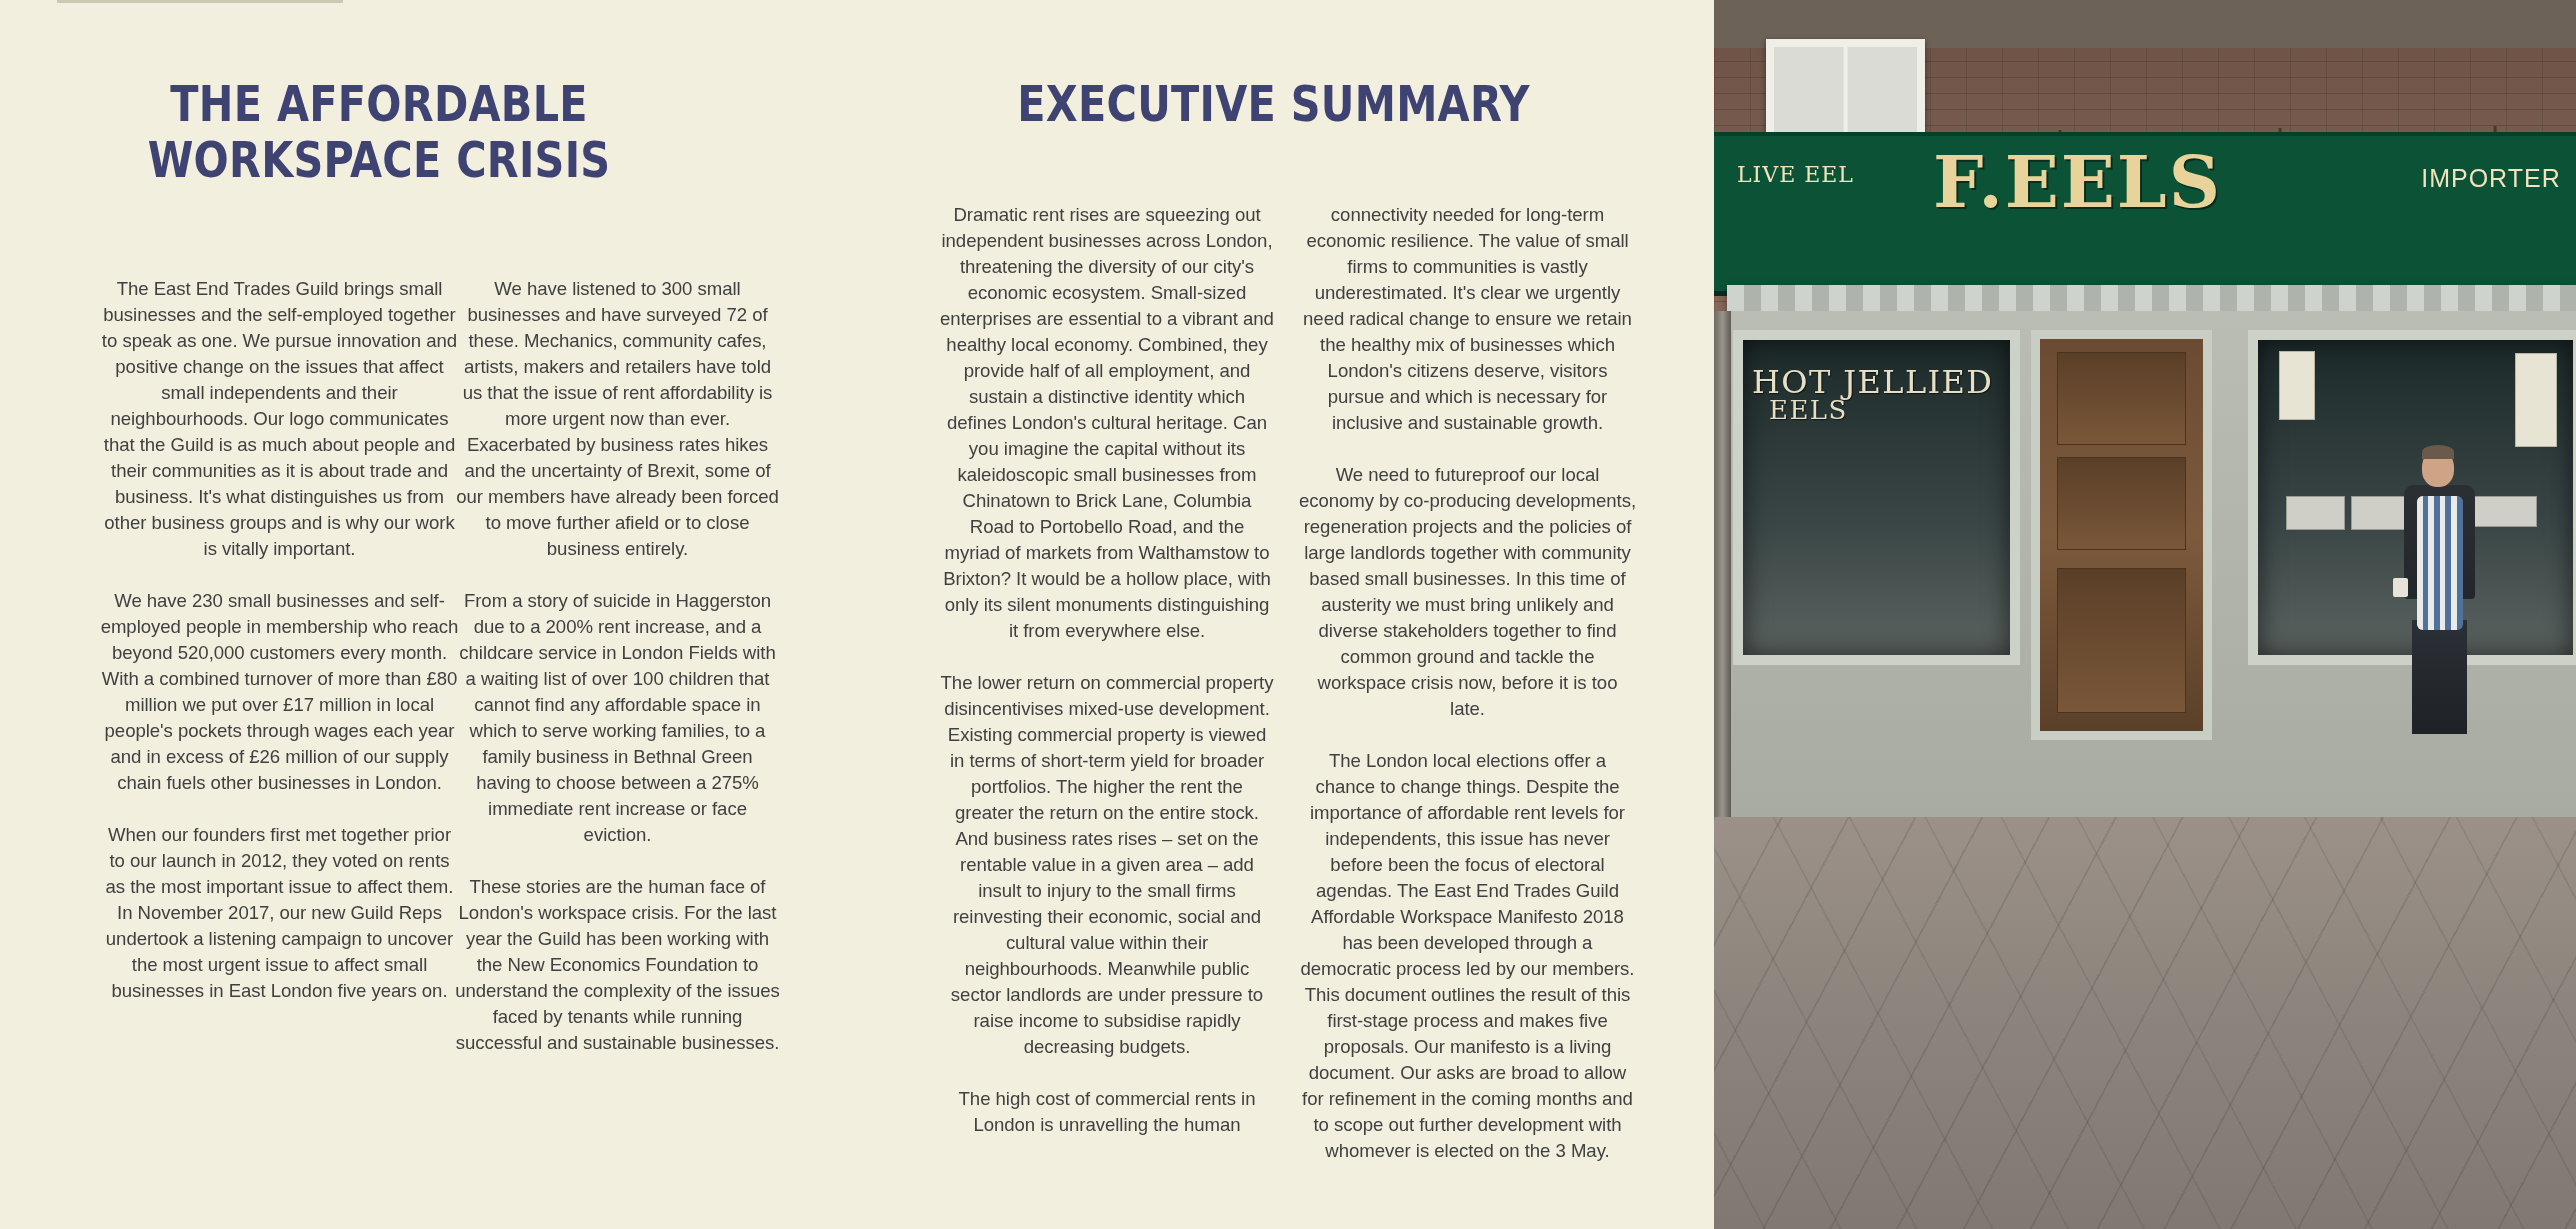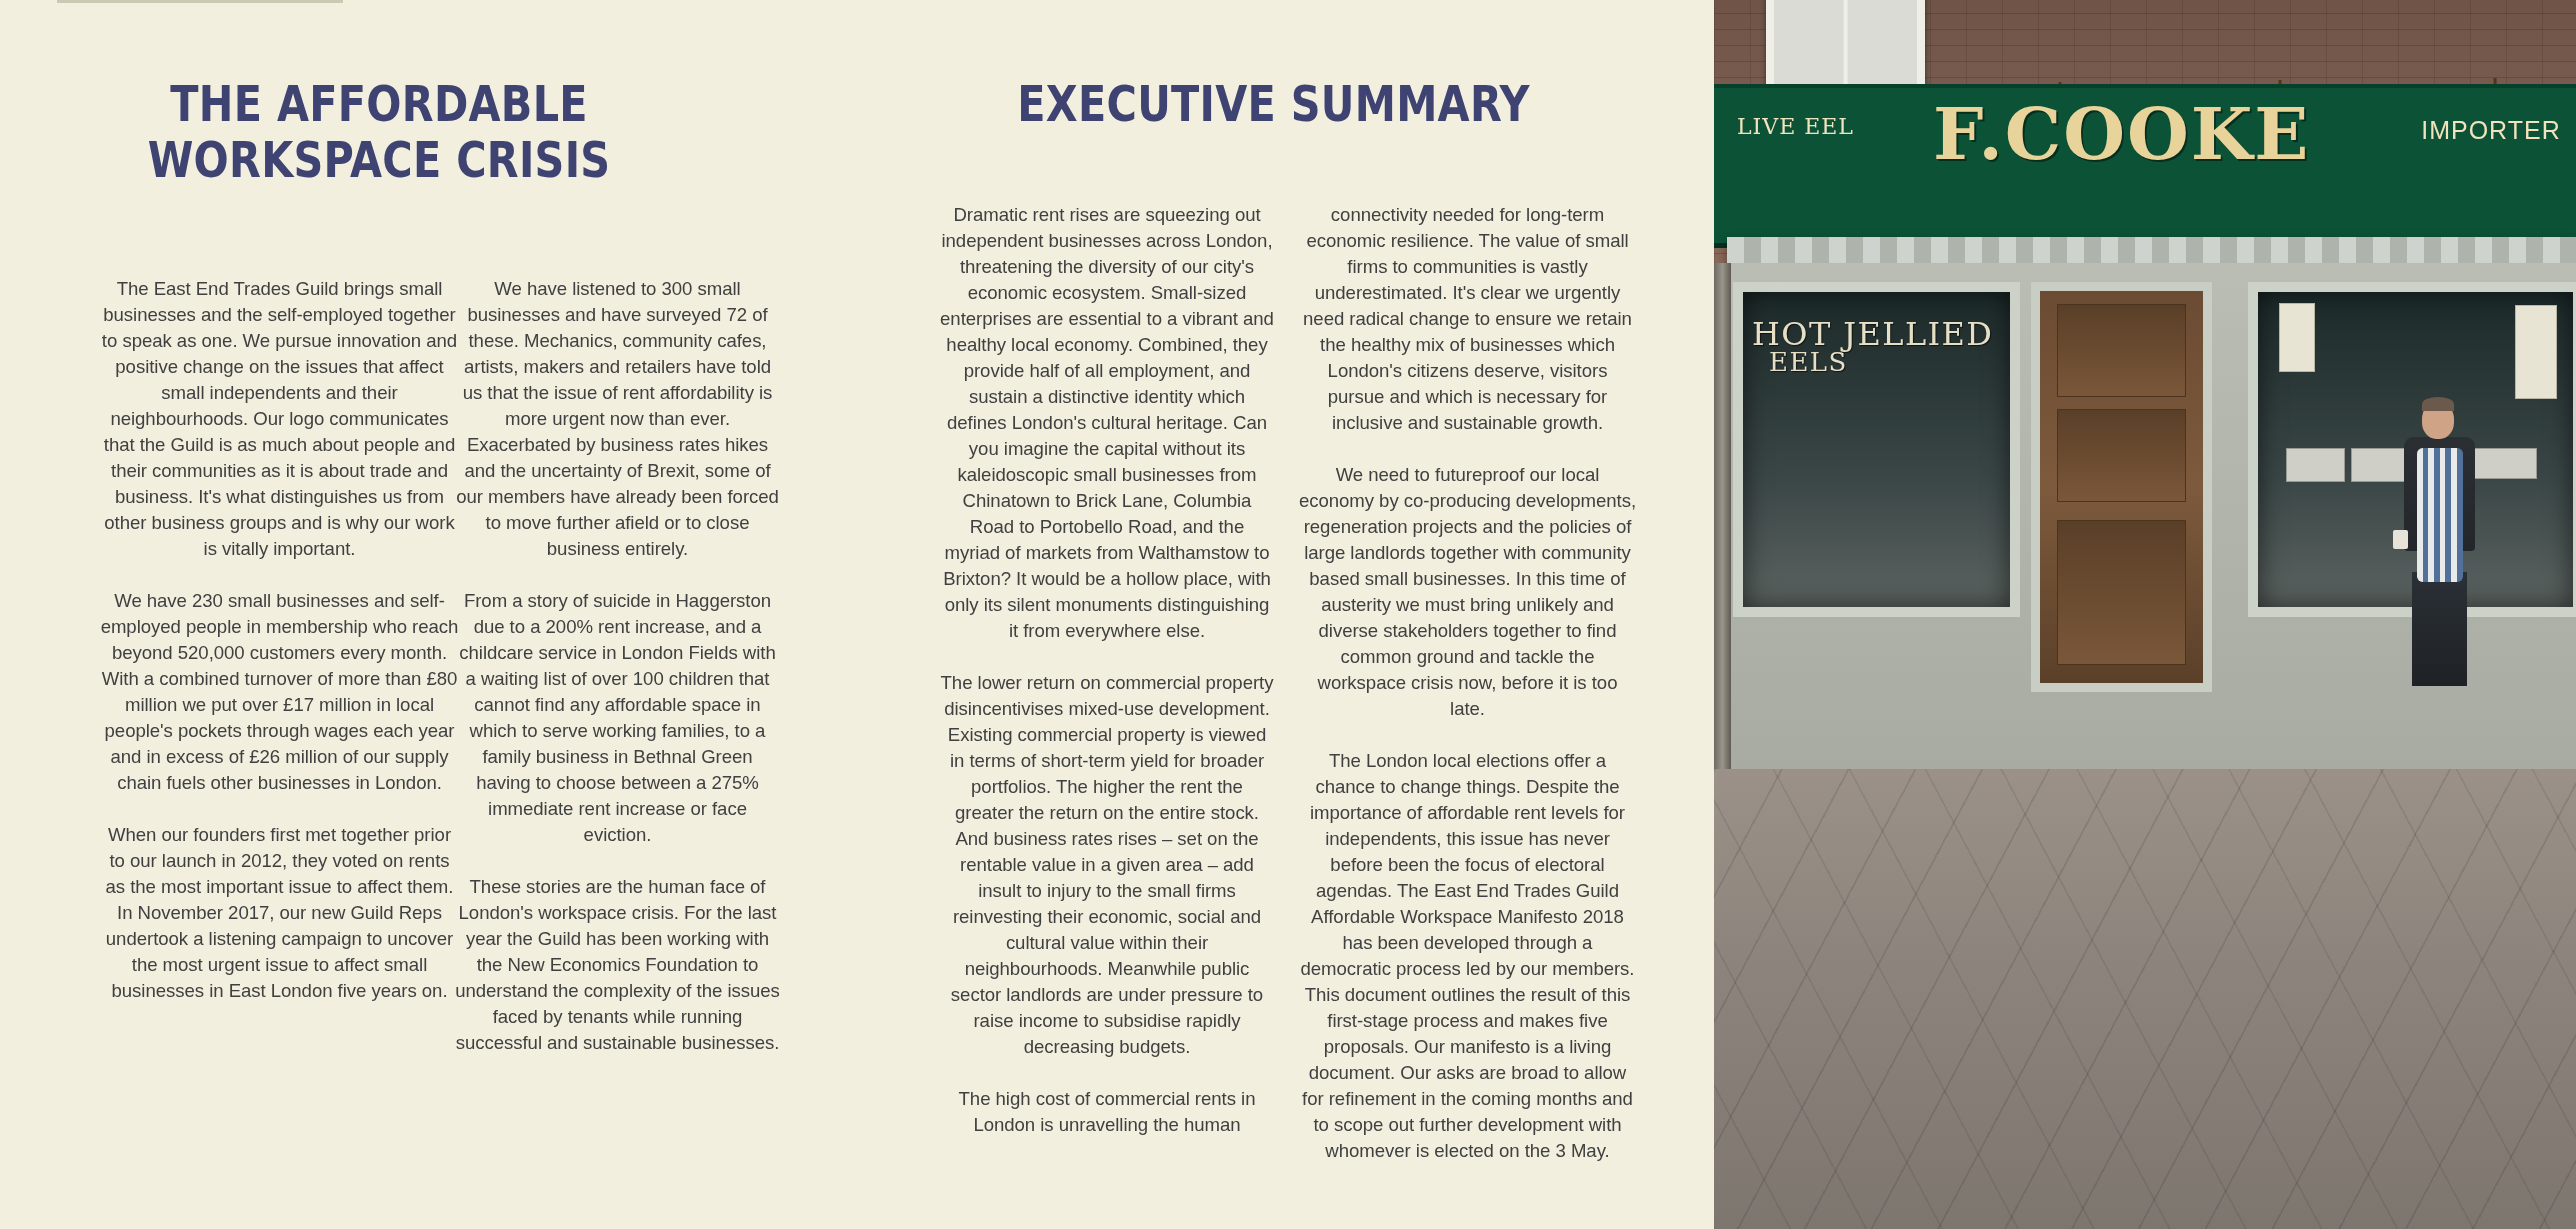--- a/index.html
+++ b/index.html
@@ -81,20 +81,21 @@
   .body-start-a { padding-top: 276px; }
   .body-start-b { padding-top: 202px; }
 
   .photo-inner {
     position: absolute;
     inset: 0;
     background:
       
       linear-gradient(180deg, rgba(0,0,0,0) 76%, rgba(120,115,110,0.25) 100%),
       linear-gradient(180deg, #8f7f70 0%, #8a7a6b 100%);
+    margin-top: 48px;
   }
   
   .brick {
     position: absolute;
     left: 0; top: 0; width: 862px; height: 286px;
     background-color: #8a6b5c;
     background-image:
       repeating-linear-gradient(0deg, rgba(0,0,0,0.18) 0px, rgba(0,0,0,0.18) 1px, rgba(0,0,0,0) 1px, rgba(0,0,0,0) 16px),
       repeating-linear-gradient(90deg, rgba(0,0,0,0.13) 0px, rgba(0,0,0,0.13) 1px, rgba(0,0,0,0) 1px, rgba(0,0,0,0) 36px);
   }
@@ -309,21 +310,21 @@
       <div class="lamp" style="left:164px; top:113px;"></div>
       <div class="lamp-arm" style="left:286px; top:107px; width:57px;"></div>
       <div class="lamp" style="left:330px; top:107px;"></div>
       <div class="lamp-arm" style="left:506px; top:105px; width:57px;"></div>
       <div class="lamp" style="left:550px; top:105px;"></div>
       <div class="lamp-arm" style="left:725px; top:103px; width:53px;"></div>
       <div class="lamp" style="left:765px; top:103px;"></div>
 
       <div class="fascia"></div>
       <div class="fascia-left">LIVE EEL</div>
-      <div class="fascia-name">F.COOKE</div>
+      <div class="fascia-name">F.EELS</div>
       <div class="fascia-right">IMPORTER</div>
 
       <div class="awning"></div>
       <div class="shopfront"></div>
       <div class="pipe"></div>
 
       <div class="shop-window win-left"></div>
       <div class="gold-text jellied-1">HOT  JELLIED</div>
       <div class="gold-text jellied-2">EELS</div>
 

